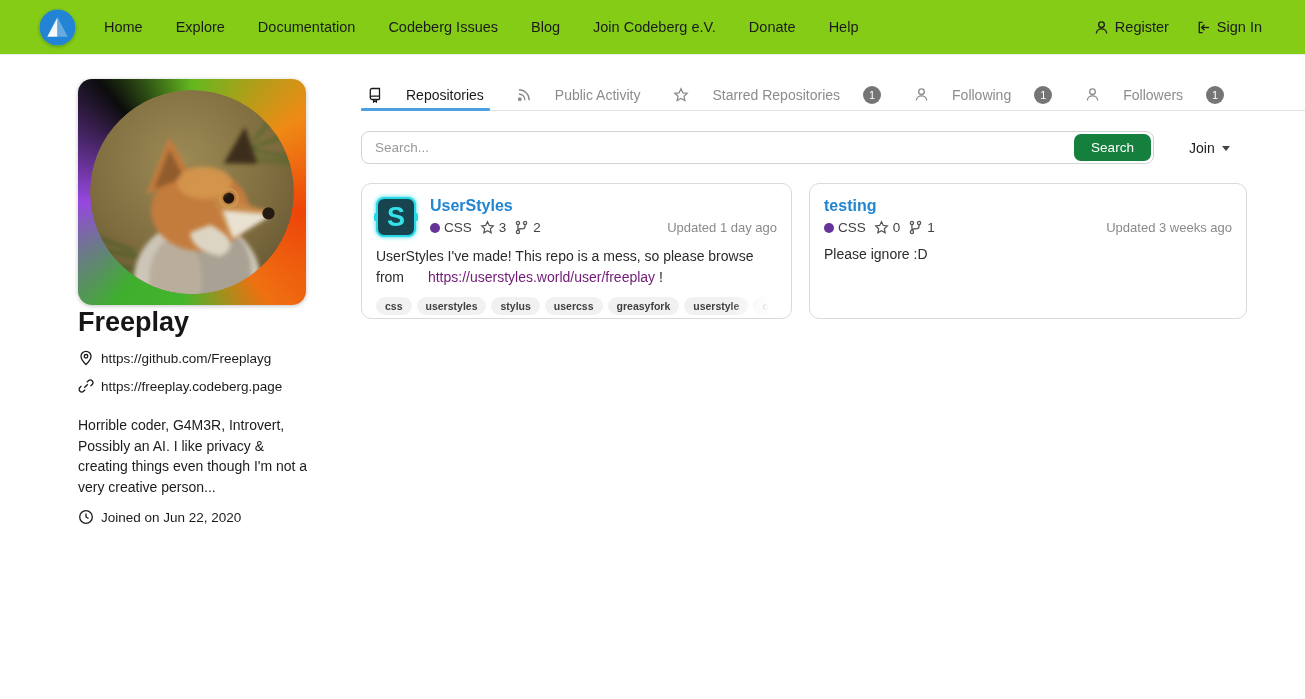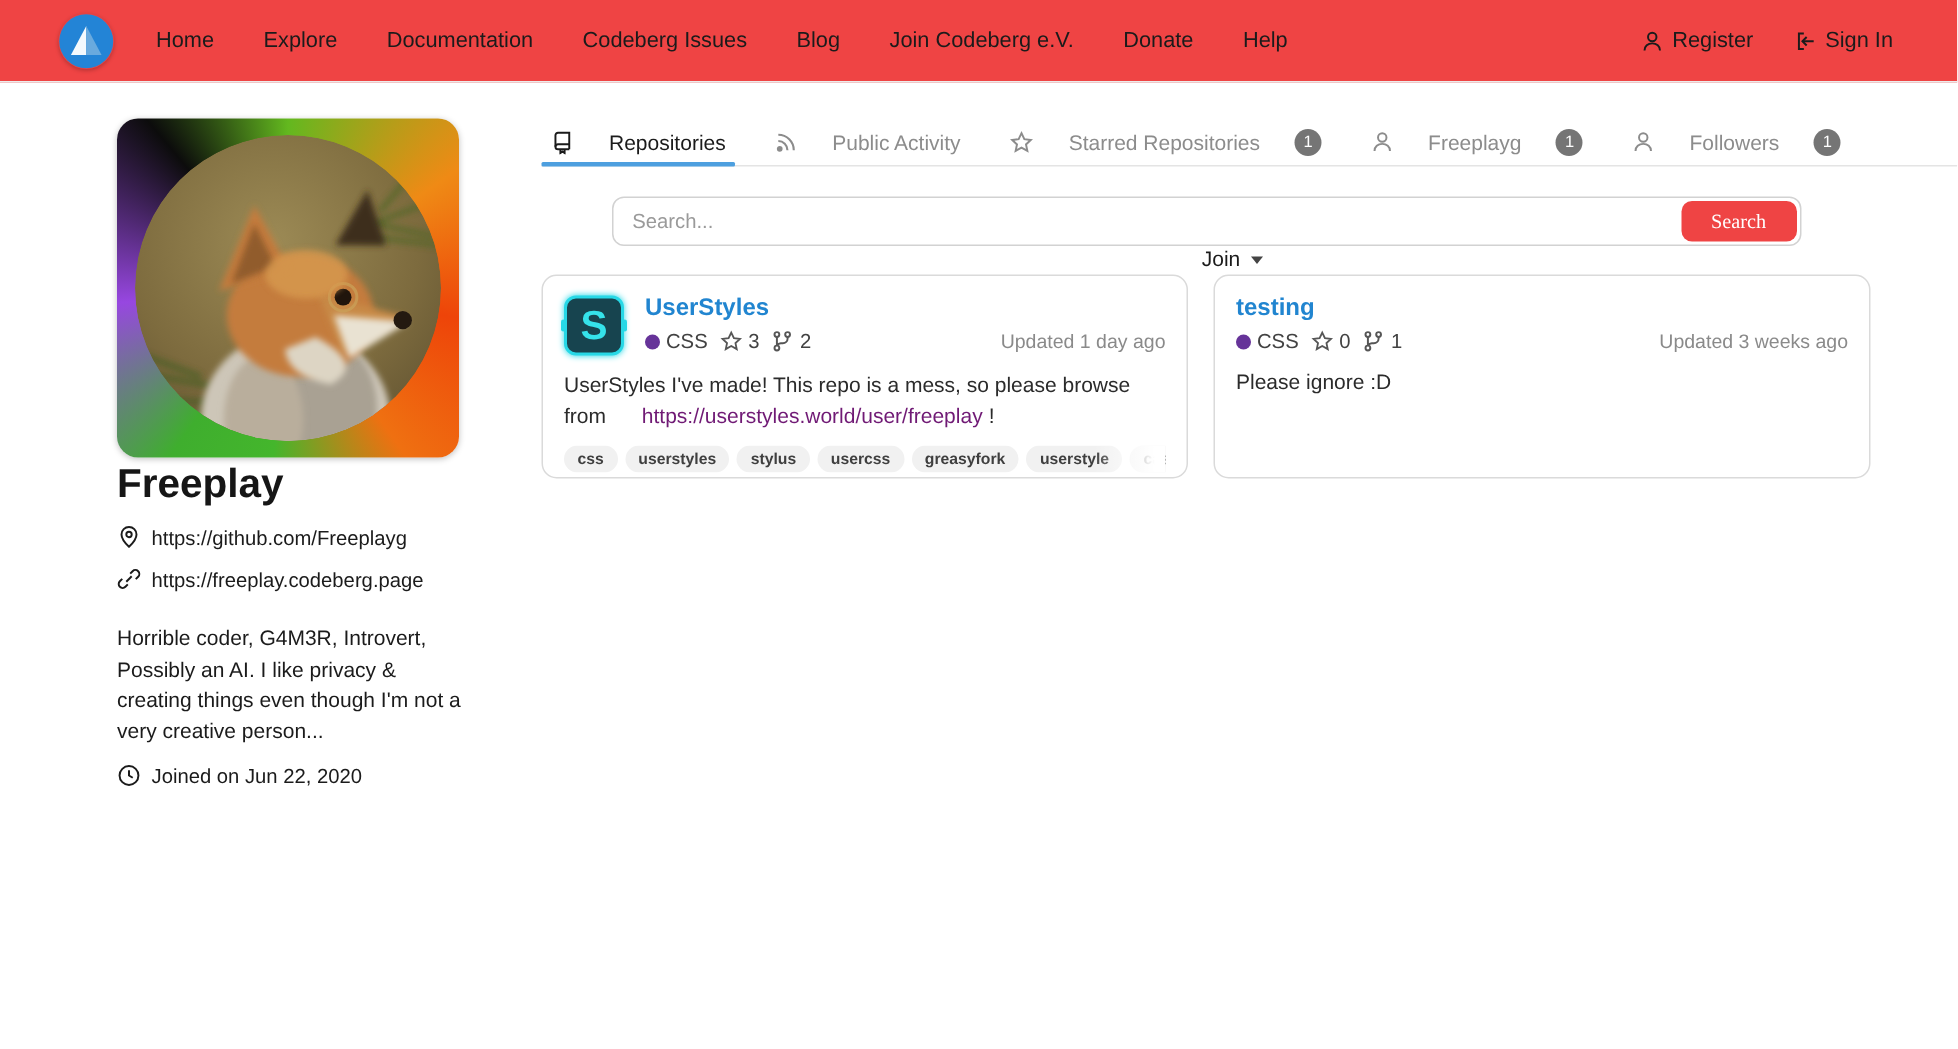--- a/index.html
+++ b/index.html
@@ -1,21 +1,21 @@
 <!DOCTYPE html>
 <html><head>
 <meta charset="utf-8">
 <style>
   * { margin:0; padding:0; box-sizing:border-box; }
   html,body { background:#fff; }
   body { font-family:"Liberation Sans", sans-serif; color:#1c1c1c; }
   .screen { position:relative; width:1305px; height:699px; background:#fff; overflow:hidden; }
 
   
-  .nav { position:absolute; top:0; left:0; right:0; height:55px; background:#ef4444;
+  .nav { position:absolute; top:0; left:0; right:0; height:55px; background:#84cc16;
          border-bottom:1px solid #ececec; display:flex; align-items:center; }
   .logo { margin-left:39px; width:37px; height:37px; border-radius:50%;
           box-shadow:0 1px 3px rgba(0,0,0,.25); flex:0 0 auto; cursor:pointer; }
   .nav-menu { display:flex; align-items:center; margin-left:28px; gap:33px; }
   .nav-link { font-size:14.5px; color:#1b1b1b; text-decoration:none; cursor:pointer; white-space:nowrap; }
   .nav-right { margin-left:auto; margin-right:43px; display:flex; align-items:center; gap:27px; }
   .nav-right .nav-link { display:flex; align-items:center; gap:6px; }
   .nav-right svg { display:block; }
 
   
@@ -39,27 +39,27 @@
   .tab { position:relative; display:flex; align-items:center; gap:23px; padding:3px 6px 0 6px;
          height:30px; font-size:14px; color:#8c8c8c; cursor:pointer; white-space:nowrap; }
   .tab svg { display:block; }
   .tab.active { color:#1b1b1b; }
   .tab.active::after { content:""; position:absolute; left:0; right:0; bottom:-3px; height:3px;
                        background:#4d9fdf; border-radius:1px; }
   .tab-badge { min-width:18px; height:18px; border-radius:9px; background:#757575; color:#fff;
                font-size:11px; display:flex; align-items:center; justify-content:center; padding:0 4px; }
 
   
-  .search-row { position:absolute; left:361px; top:131px; width:886px; display:flex; align-items:center;flex-direction:column; }
+  .search-row { position:absolute; left:361px; top:131px; width:886px; display:flex; align-items:center; }
   .search-box { position:relative; width:793px; height:33px; border:1px solid #d2d2d2; border-radius:8px; background:#fff; }
   .search-box input { position:absolute; inset:0; border:none; outline:none; background:transparent;
                       padding:0 90px 0 13px; font-size:13.5px; font-family:inherit; color:#1b1b1b; }
   .search-box input::placeholder { color:#9a9a9a; }
   .search-btn { position:absolute; top:2px; right:2px; bottom:2px; width:77px; border:none; border-radius:7px;
-                background:#ef4444; color:#fff; font-size:13.5px; font-family:Liberation Serif, serif; cursor:pointer; }
+                background:#15803d; color:#fff; font-size:13.5px; font-family:Liberation Sans, sans-serif; cursor:pointer; }
   .sort { margin-left:35px; display:flex; align-items:center; gap:7px; font-size:14px; color:#1b1b1b; cursor:pointer; }
   .caret { width:0; height:0; border-left:4px solid transparent; border-right:4px solid transparent;
            border-top:5px solid #444; margin-top:2px; }
 
   
   .cards { position:absolute; left:361px; top:183px; width:886px;
            display:grid; grid-template-columns:431px 438px; gap:17px; }
   .card { height:136px; background:#fff; border:1px solid #dadada; border-radius:10px; padding:13px 14px; }
   .card-head { display:flex; gap:14px; }
   .repo-avatar { width:40px; height:40px; border-radius:8px; background:#17444f;
@@ -216,21 +216,21 @@
         <path d="M8 1.8 L9.9 5.8 L14.2 6.3 L11 9.3 L11.9 13.6 L8 11.4 L4.1 13.6 L5 9.3 L1.8 6.3 L6.1 5.8 Z"></path>
       </svg>
       <span>Starred Repositories</span>
       <span class="tab-badge">1</span>
     </div>
     <div class="tab">
       <svg width="15" height="15" viewBox="0 0 16 16" fill="none" stroke="currentColor" stroke-width="1.4">
         <circle cx="8" cy="5" r="3"></circle>
           <path d="M2.5 14.5 c0-3 2.4-5 5.5-5 s5.5 2 5.5 5"></path>
       </svg>
-      <span>Freeplayg</span>
+      <span>Following</span>
       <span class="tab-badge">1</span>
     </div>
     <div class="tab">
       <svg width="15" height="15" viewBox="0 0 16 16" fill="none" stroke="currentColor" stroke-width="1.4">
         <circle cx="8" cy="5" r="3"></circle>
           <path d="M2.5 14.5 c0-3 2.4-5 5.5-5 s5.5 2 5.5 5"></path>
       </svg>
       <span>Followers</span>
       <span class="tab-badge">1</span>
     </div>

